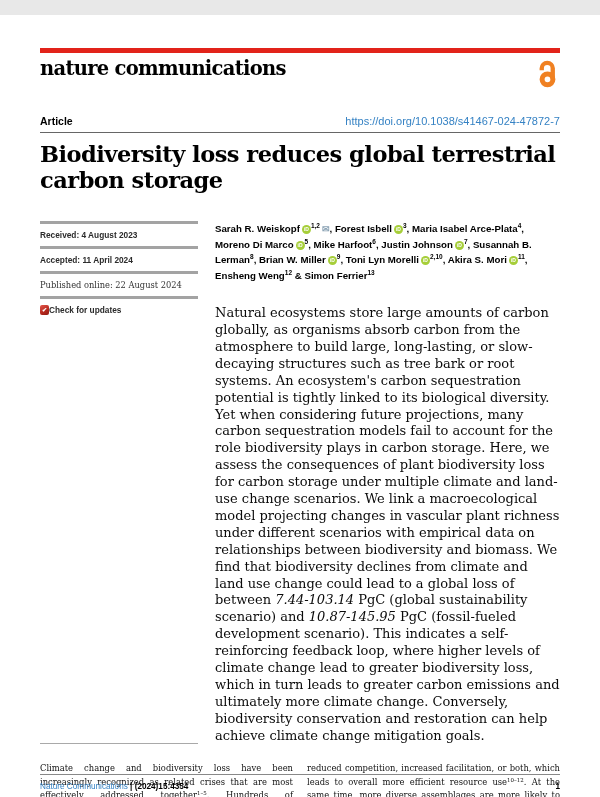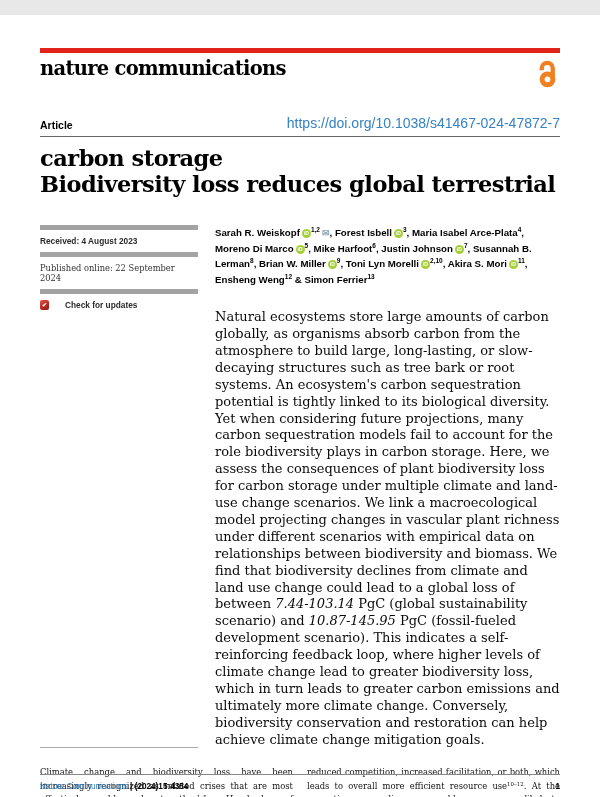--- a/index.html
+++ b/index.html
@@ -18,33 +18,33 @@
     font-family:"DejaVu Serif", serif; font-weight:700;
     font-size:19.5px; letter-spacing:-0.7px; color:#000;
   }
   .oa-logo { margin-top:2px; }
 
   .article-row {
     display:flex; justify-content:space-between; align-items:flex-end;
     margin-top:23px; padding-bottom:5px; border-bottom:1px solid #666;
   }
   .article-label { font-size:10.5px; font-weight:bold; color:#000; }
-  .doi-link { font-size:14px; color:#3582c4; text-decoration:none; }
+  .doi-link { font-size:11px; color:#3582c4; text-decoration:none; }
 
   .title {
     margin-top:8px; font-family:"DejaVu Serif", serif; font-weight:700;
     font-size:22.5px; line-height:1.16; letter-spacing:-0.5px; color:#000;
   }
 
   
   .meta-row { display:flex; margin-top:28px; }
   .info-panel { width:158px; flex:none; font-size:8.3px; border-bottom:1px solid #a9a9a9; }
-  .info-row { border-top:5px solid #a3a3a3; padding:6px 0; font-weight:700; color:#2b2b2b; }
+  .info-row { border-top:3px solid #a3a3a3; padding:6px 0; font-weight:700; color:#2b2b2b; }
   .info-row.published { font-family:"DejaVu Serif", serif; font-weight:400; color:#333; }
-  .info-row.check { display:flex; align-items:center; gap:16px; cursor:pointer; }
+  .info-row.check { display:flex; align-items:center; gap:0; cursor:pointer; }
   .crossmark {
     width:9px; height:10px; border-radius:2px; flex:none;
     background:linear-gradient(150deg,#e2574c 0%,#b5271d 60%,#8f1c14 100%);
     color:#fff; font-size:6px; line-height:10px; text-align:center;
   }
 
   .right-col { margin-left:17px; flex:1; }
   .authors { font-size:9.7px; font-weight:700; line-height:1.6; color:#000; }
   .orcid {
     display:inline-block; width:9px; height:9px; border-radius:50%;
@@ -107,28 +107,29 @@
         </svg>
       </div>
     </div>
 
     <div class="article-row">
       <div class="article-label">Article</div>
       <a class="doi-link" href="#">https://doi.org/10.1038/s41467-024-47872-7</a>
     </div>
 
     <div class="title">
+      <div>Biodiversity loss reduces global terrestrial</div>
       <div>carbon storage</div>
-      <div>Biodiversity loss reduces global terrestrial</div>
     </div>
 
     <div class="meta-row">
       <div class="info-panel">
         <div class="info-row">Received: 4 August 2023</div>
-        <div class="info-row published">Published online: 22 September 2024</div>
+        <div class="info-row">Accepted: 11 April 2024</div>
+        <div class="info-row published">Published online: 22 August 2024</div>
         <div class="info-row check">
           <span class="crossmark">✔</span>
           <span>Check for updates</span>
         </div>
       </div>
 
       <div class="right-col">
         <div class="authors"><span>Sarah R. Weiskopf<span class="orcid">iD</span><span class="asup">1,2</span><span class="mailico">✉</span></span>, <span>Forest Isbell<span class="orcid">iD</span><span class="asup">3</span></span>, <span>Maria Isabel Arce-Plata<span class="asup">4</span></span>, <span>Moreno Di Marco<span class="orcid">iD</span><span class="asup">5</span></span>, <span>Mike Harfoot<span class="asup">6</span></span>, <span>Justin Johnson<span class="orcid">iD</span><span class="asup">7</span></span>, <span>Susannah B. Lerman<span class="asup">8</span></span>, <span>Brian W. Miller<span class="orcid">iD</span><span class="asup">9</span></span>, <span>Toni Lyn Morelli<span class="orcid">iD</span><span class="asup">2,10</span></span>, <span>Akira S. Mori<span class="orcid">iD</span><span class="asup">11</span></span>, <span>Ensheng Weng<span class="asup">12</span></span> &amp; <span>Simon Ferrier<span class="asup">13</span></span></div>
         <div class="abstract">Natural ecosystems store large amounts of carbon globally, as organisms absorb carbon from the atmosphere to build large, long-lasting, or slow-decaying structures such as tree bark or root systems. An ecosystem's carbon sequestration potential is tightly linked to its biological diversity. Yet when considering future projections, many carbon sequestration models fail to account for the role biodiversity plays in carbon storage. Here, we assess the consequences of plant biodiversity loss for carbon storage under multiple climate and land-use change scenarios. We link a macroecological model projecting changes in vascular plant richness under different scenarios with empirical data on relationships between biodiversity and biomass. We find that biodiversity declines from climate and land use change could lead to a global loss of between <i>7.44-103.14</i> PgC (global sustainability scenario) and <i>10.87-145.95</i> PgC (fossil-fueled development scenario). This indicates a self-reinforcing feedback loop, where higher levels of climate change lead to greater biodiversity loss, which in turn leads to greater carbon emissions and ultimately more climate change. Conversely, biodiversity conservation and restoration can help achieve climate change mitigation goals.</div>
       </div>

